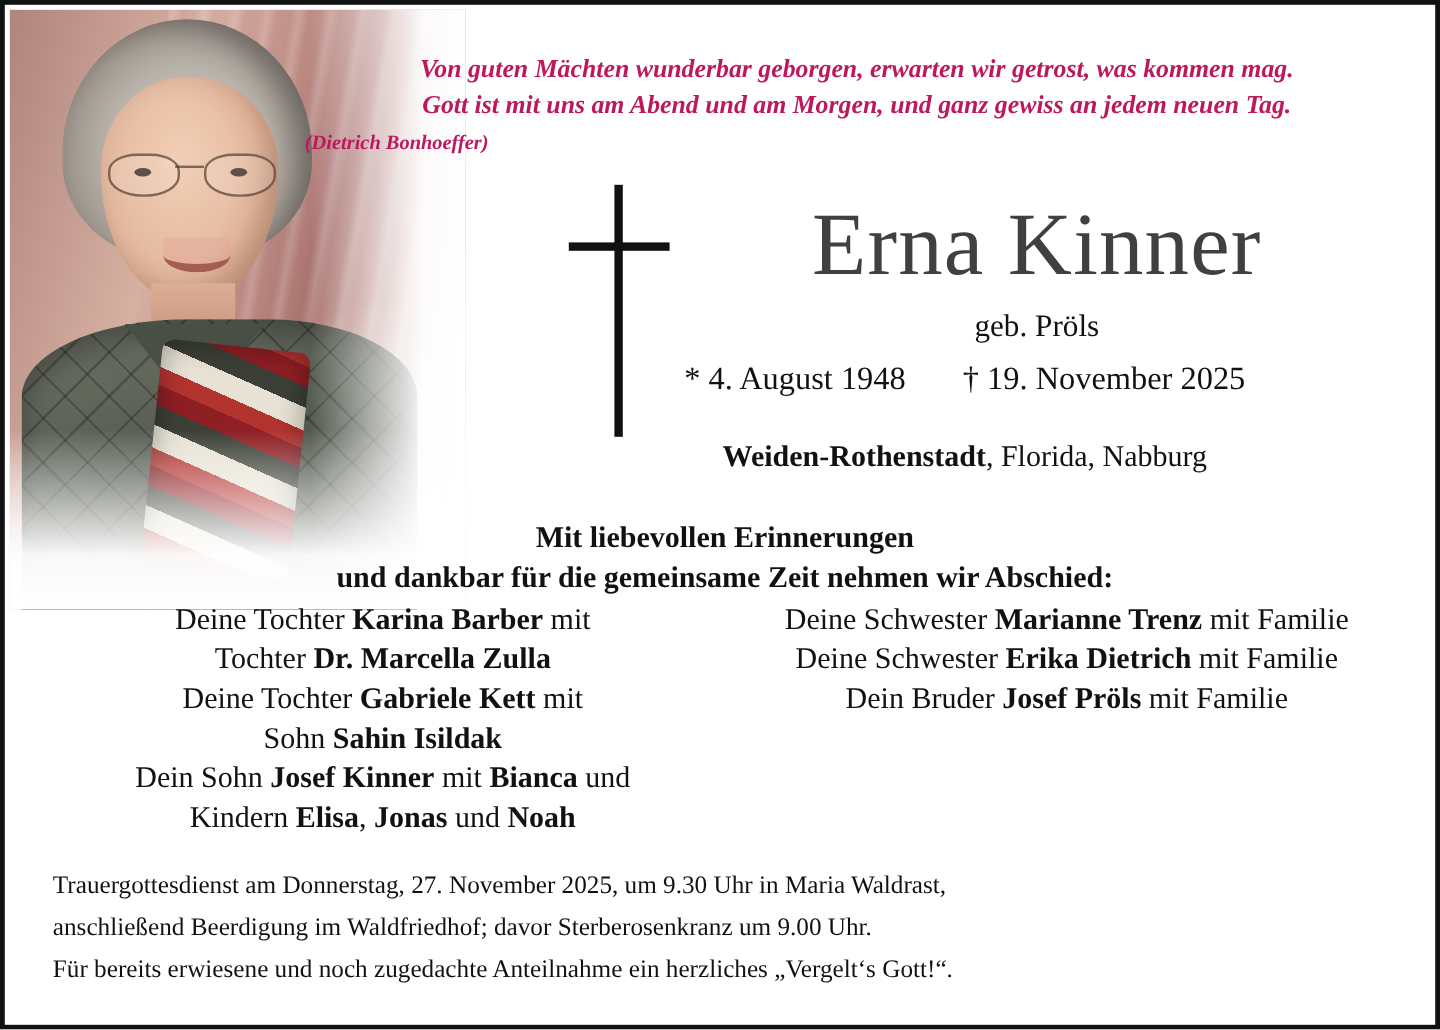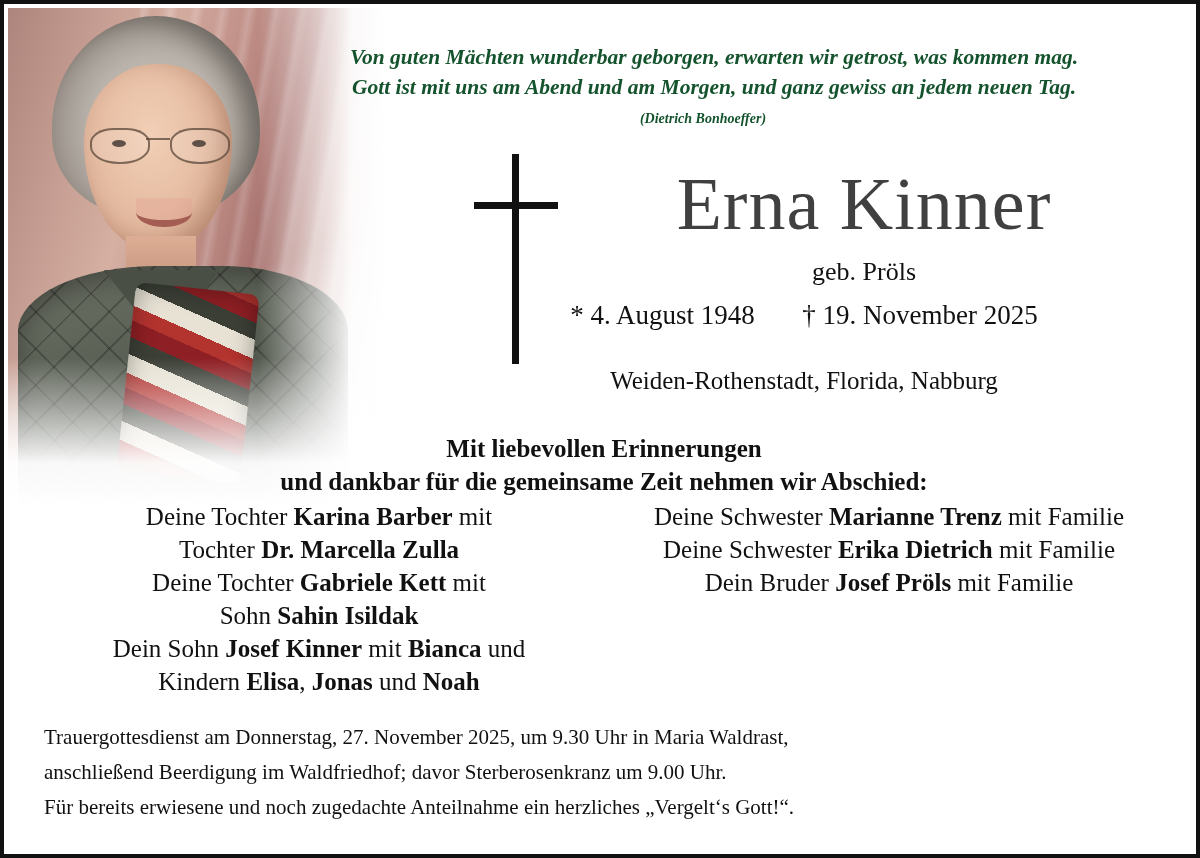--- a/index.html
+++ b/index.html
@@ -160,26 +160,26 @@
   .verse {
     position: absolute;
     left: 250px;
     top: 38px;
     width: 920px;
     text-align: center;
     font-style: italic;
     font-weight: bold;
     font-size: 21.5px;
     line-height: 30px;
-    color: #14532d;
+    color: #be185d;
   }
   .verse .attrib {
     display: block;
-    text-align: center;
-    font-size: 14px;
+    text-align: left;
+    font-size: 17px;
     margin-top: 2px;
     padding-right: 22px;
   }
 
   .cross {
     position: absolute;
     left: 470px;
     top: 150px;
     width: 84px;
     height: 210px;
@@ -226,21 +226,21 @@
   }
   .dates .sep { display: inline-block; width: 34px; }
   .places {
     position: absolute;
     left: 440px;
     top: 363px;
     width: 720px;
     text-align: center;
     font-size: 25px;
   }
-  .places b { font-weight: normal; }
+  .places b { font-weight: bold; }
 
   .intro {
     position: absolute;
     left: 60px;
     top: 428px;
     width: 1080px;
     text-align: center;
     font-size: 25px;
     line-height: 33px;
     font-weight: bold;

